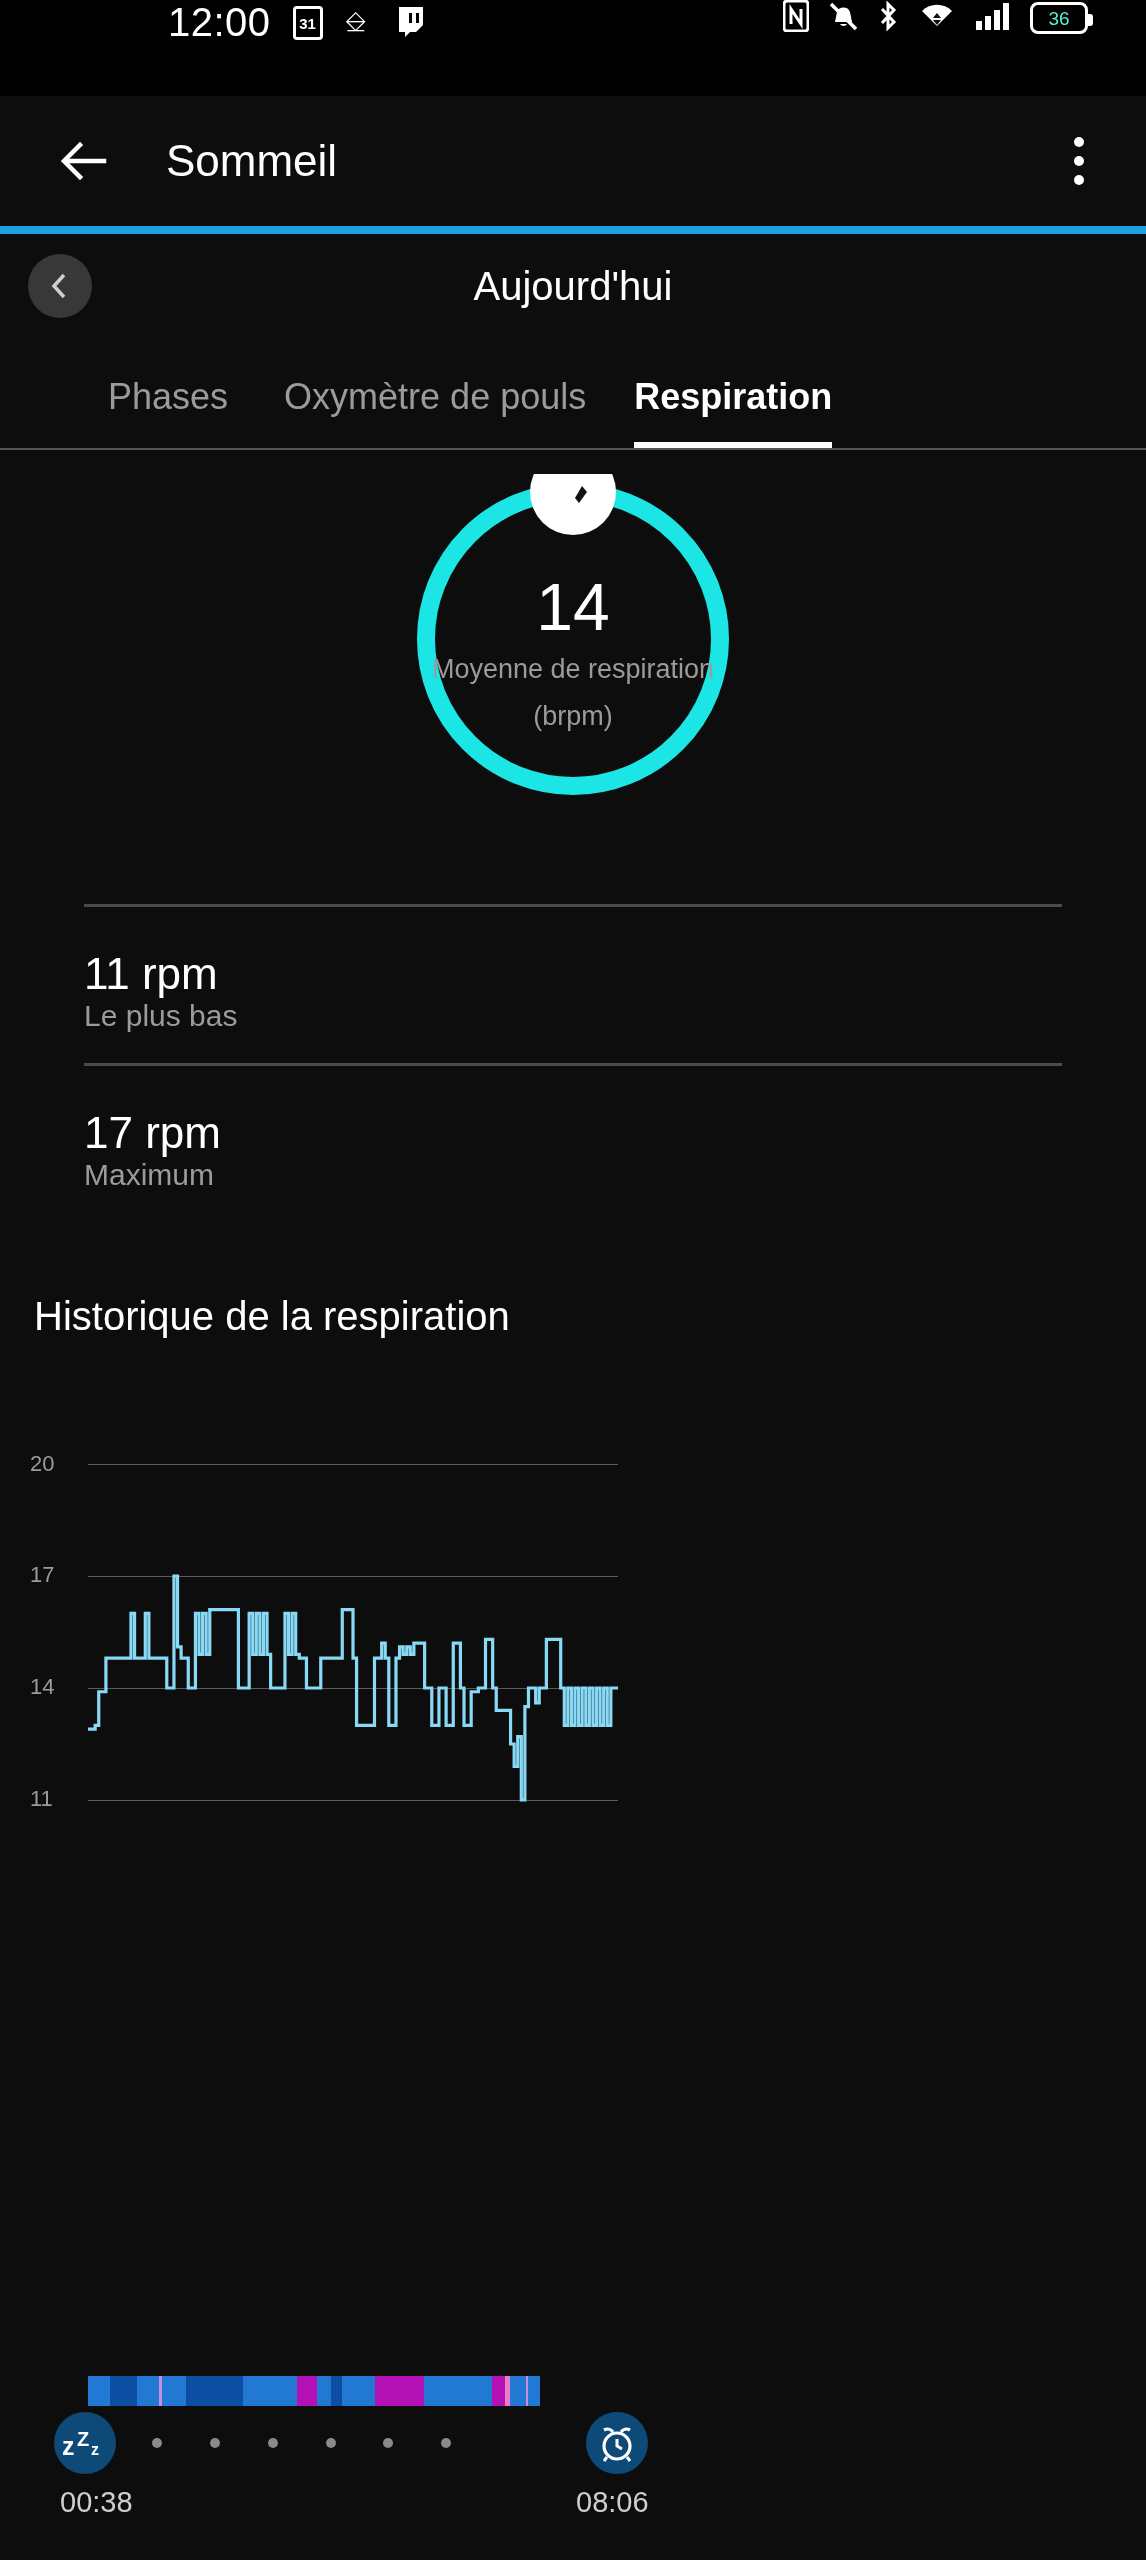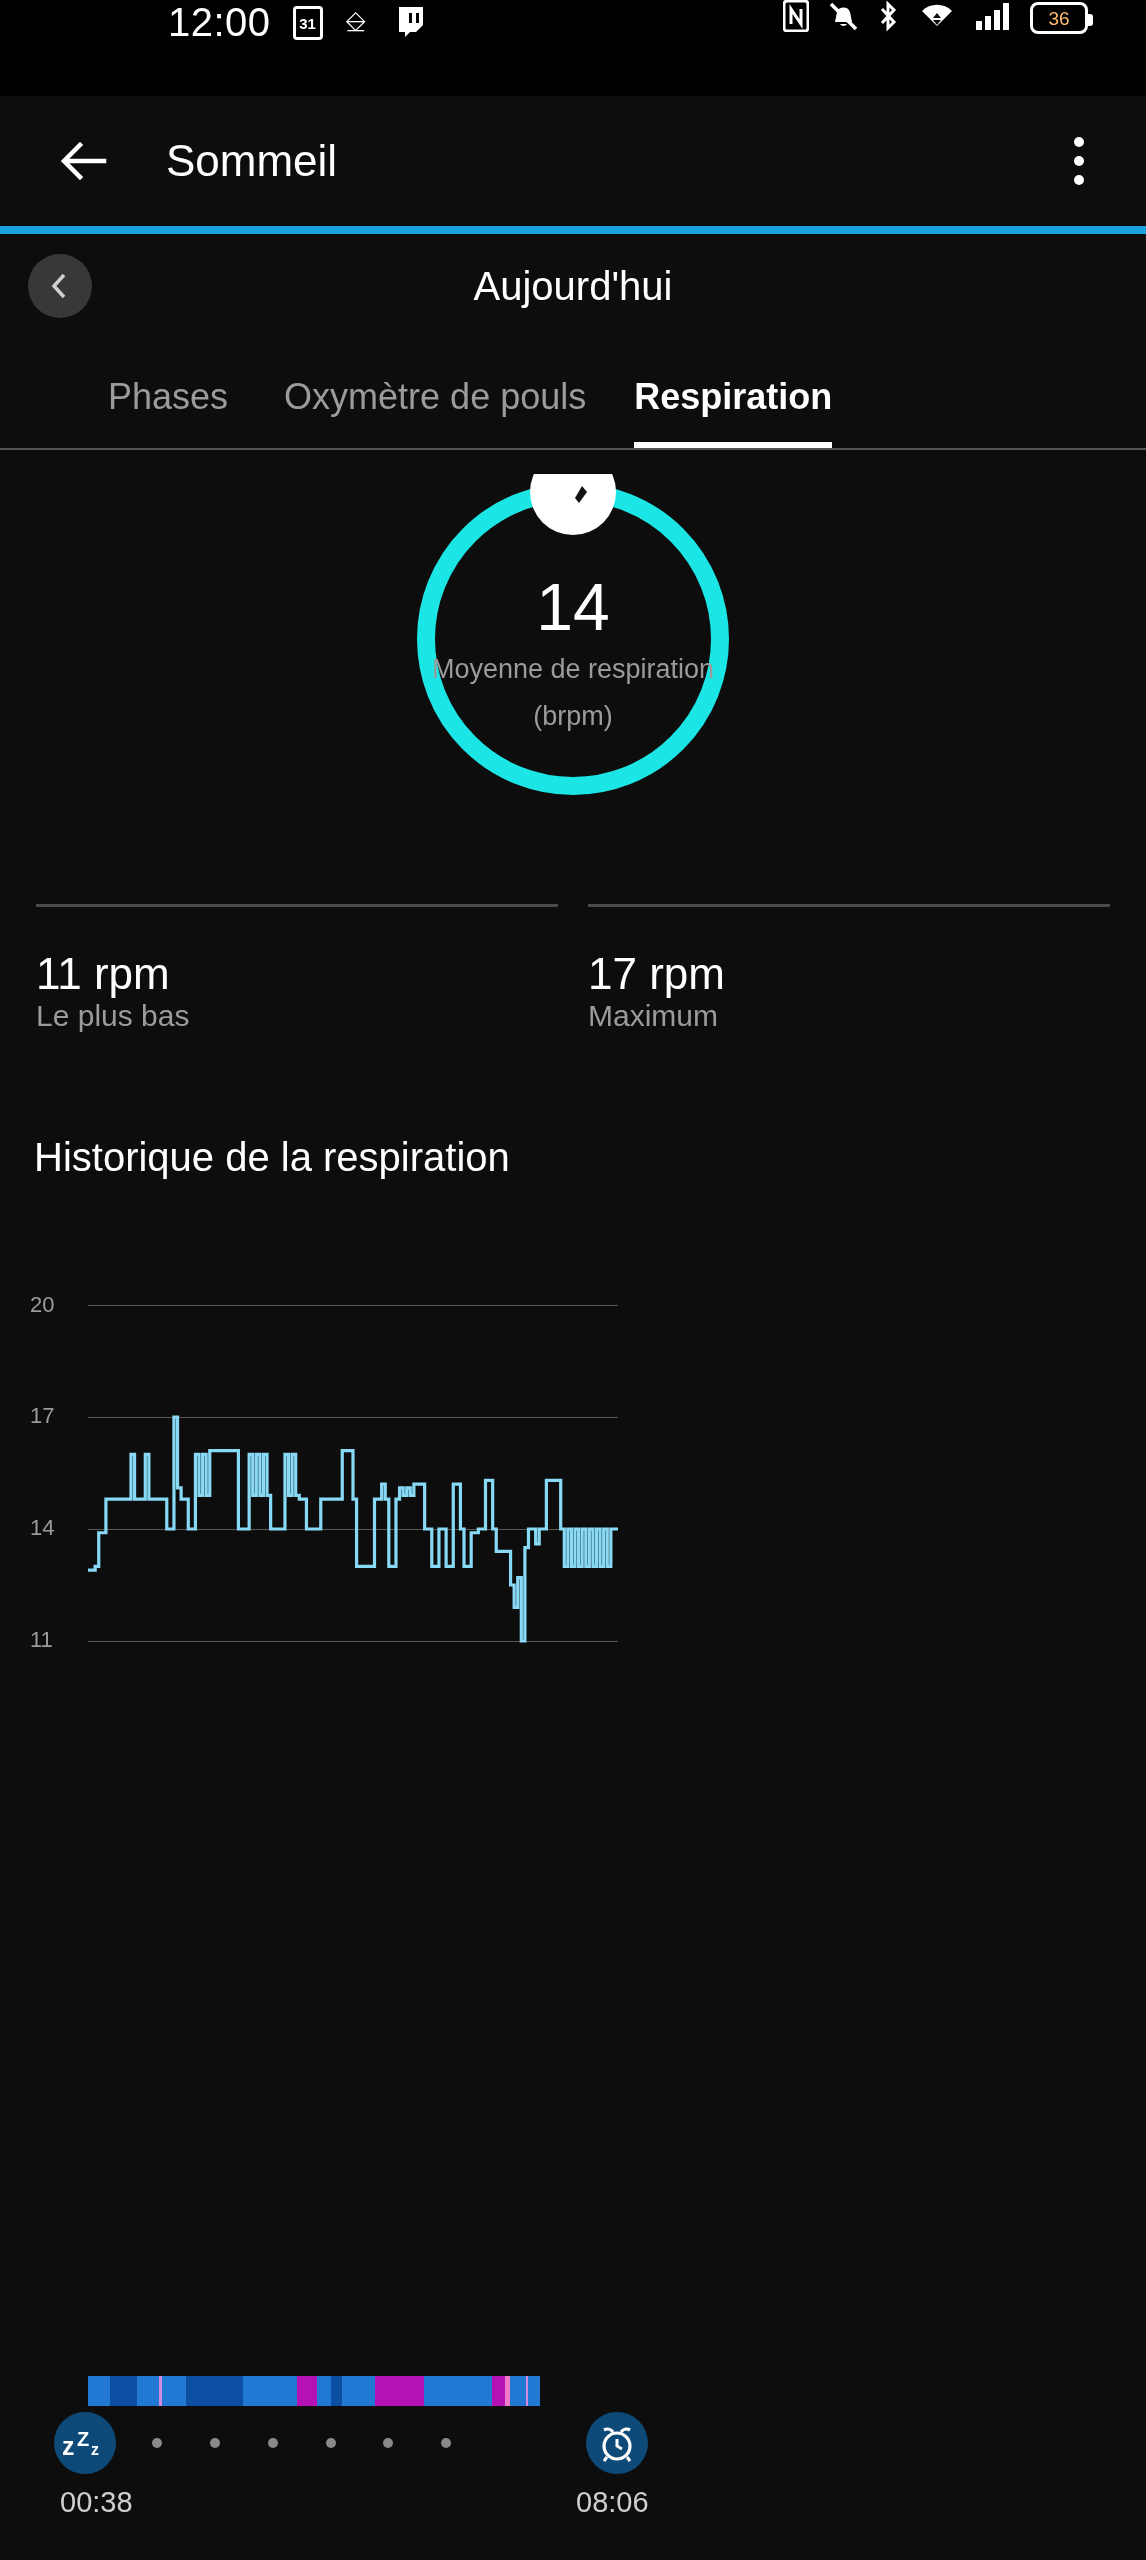--- a/index.html
+++ b/index.html
@@ -20,21 +20,21 @@
   .sb-clock { color: #fff; font-size: 40px; letter-spacing: 0.5px; }
   .sb-right { position: absolute; right: 58px; display: flex; align-items: center; gap: 19px; }
   .sb-ico { display: block; }
 
   .cal-icon {
     width: 30px; height: 34px; border: 3px solid #fff; border-radius: 4px;
     color: #fff; font-size: 15px; line-height: 30px; text-align: center; font-weight: bold;
   }
   .batt {
     width: 58px; height: 32px; border: 3px solid #fff; border-radius: 8px;
-    color:#fdba74; font-size: 19px; text-align: center; line-height: 27px; position: relative;
+    color:#5eead4; font-size: 19px; text-align: center; line-height: 27px; position: relative;
   }
   .batt::after {
     content:""; position:absolute; right:-8px; top:9px; width:5px; height:12px;
     background:#fff; border-radius: 0 3px 3px 0;
   }
 
   
   .appbar {
     height: 130px; background: #0d0d0d; display: flex; align-items: center;
     position: relative;
@@ -71,21 +71,21 @@
   
   .gauge-wrap { position: relative; height: 420px; }
   .gauge { position:absolute; left: 50%; top: 24px; transform: translateX(-50%); width: 330px; height: 330px; }
   .gauge-center {
     position:absolute; left:0; right:0; top: 124px; text-align:center;
   }
   .gauge-value { color:#fff; font-size: 66px; line-height: 1; }
   .gauge-label { color:#9b9b9b; font-size: 27px; line-height: 1.28; margin-top: 12px; }
 
   
-  .stats { display: flex; margin-top: 34px; padding: 0 36px; gap: 30px; }
+  .stats { display: flex; margin-top: 34px; padding: 0 84px; gap: 30px; flex-direction: column; }
   .stat { flex: 1; }
   .stat-rule { height: 3px; background: #4a4a4a; }
   .stat-val { color: #fff; font-size: 44px; margin-top: 42px; }
   .stat-cap { color: #9b9b9b; font-size: 30px; margin-top: 0; }
 
   
   .hist-title { color:#fff; font-size: 40px; margin: 102px 0 0 34px; }
 
   .chartbox { position: relative; margin-top: 120px; height: 310px; }
   .ylab { position:absolute; color:#9b9b9b; font-size: 22px; left: 30px; }

